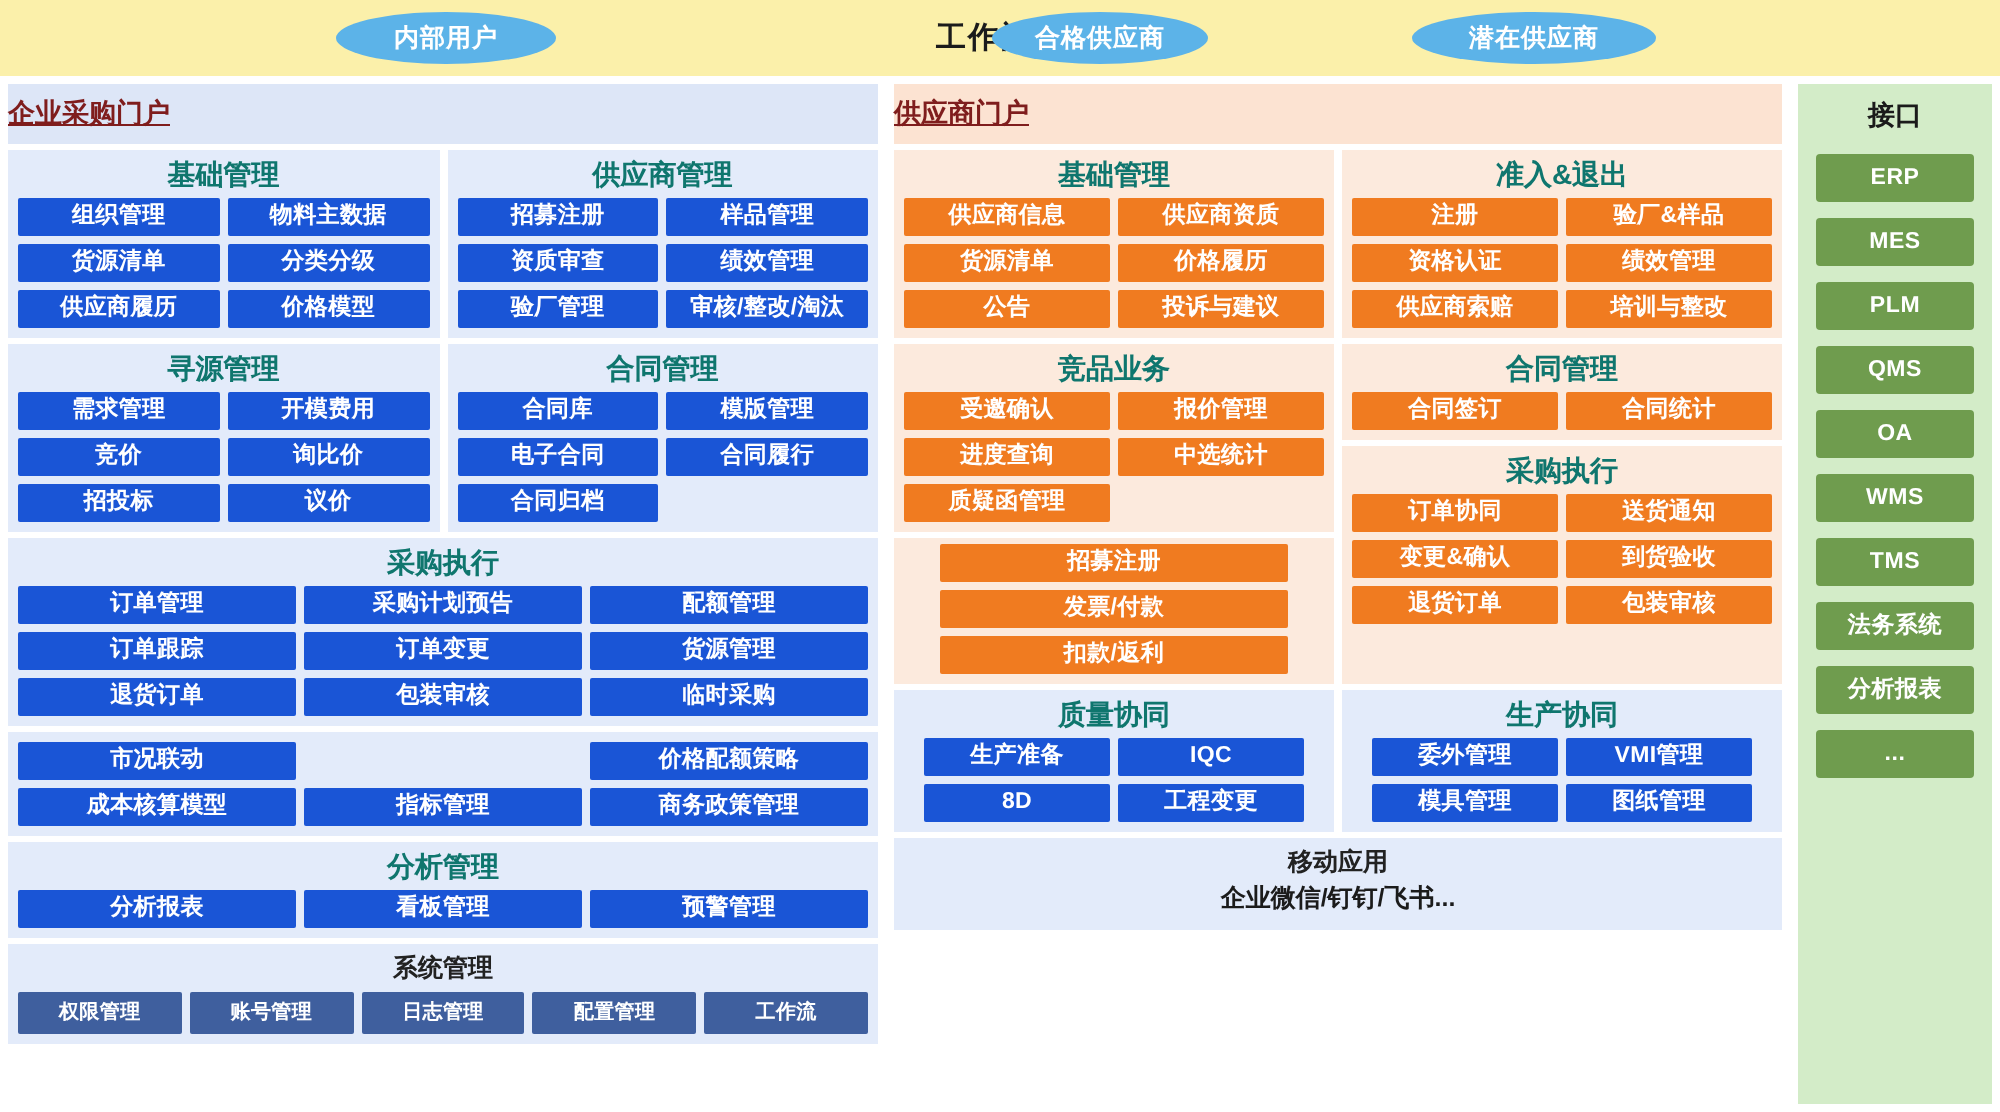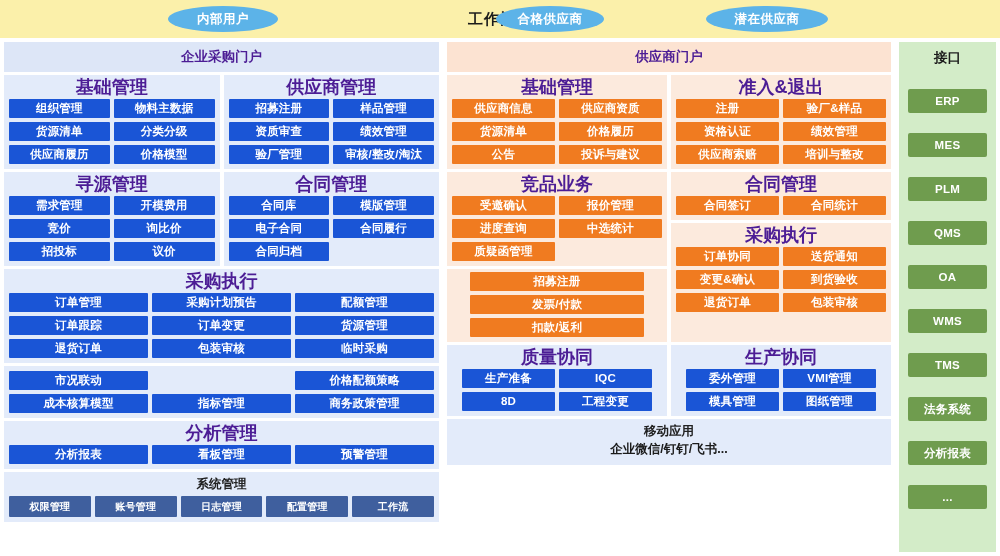--- a/index.html
+++ b/index.html
@@ -63,27 +63,27 @@
   .portal {
     display: flex;
     flex-direction: column;
     padding: 0;
   }
   .portal-left  { width: 443px; }
   .portal-right { width: 452px; }
   .sidebar-col  { width: 105px; }
 
   .portal-title {
-    text-align: center;
     font-size: 13.5px;
     font-weight: bold;
-    color: #4c1d95;
+    color: #7f1d1d;
     padding: 6px 0 6px;
     margin: 4px 4px 3px 4px;
     flex: none;
+    text-decoration: underline;
   }
   .portal-left  .portal-title { background: #dde6f7; }
   .portal-right .portal-title { background: #fce3d2; }
 
   .portal-body {
     flex: 1;
     display: flex;
     flex-direction: column;
     gap: 3px;
     padding: 0 4px 4px 4px;
@@ -91,23 +91,23 @@
 
   
   .group {
     position: relative;
     padding: 3px 5px 5px;
   }
   .g-blue  { background: #e3ebfa; }
   .g-org   { background: #fceadd; }
   .g-title {
     text-align: center;
-    font-size: 18px;
-    font-weight: bold;
-    color: #4c1d95;
+    font-size: 14px;
+    font-weight: bold;
+    color: #0f766e;
     line-height: 17px;
     padding: 1px 0 3px;
   }
 
   .chips {
     display: grid;
     gap: 4px;
   }
   .c2 { grid-template-columns: 1fr 1fr; }
   .c3 { grid-template-columns: 1fr 1fr 1fr; }
@@ -149,21 +149,21 @@
   }
 
   
   .sidebar {
     background: #d3ecc8;
     margin: 4px 4px 4px 4px;
     padding: 7px 9px 7px;
     display: flex;
     flex-direction: column;
     align-items: stretch;
-    gap: 20px;
+    gap: 8px;
     height: calc(100% - 8px);
   }
   .sidebar-title {
     text-align: center;
     font-size: 13.5px;
     font-weight: bold;
     color: #1b1b1b;
     padding-bottom: 2px;
   }
   .sb-item {

